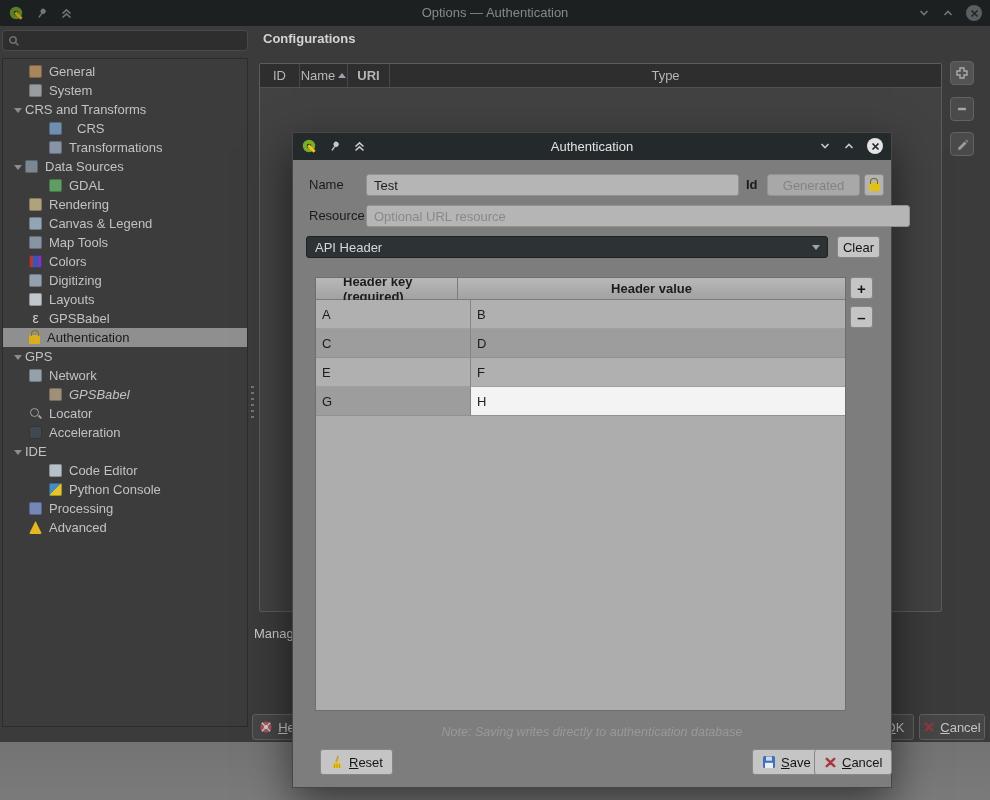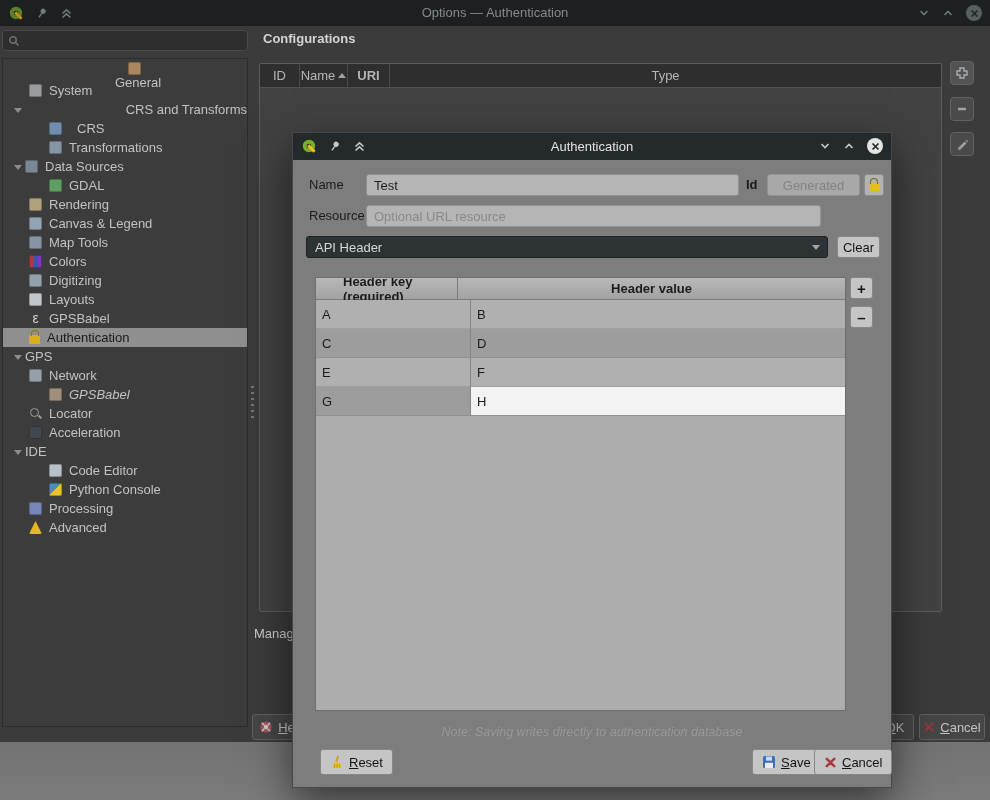--- a/index.html
+++ b/index.html
@@ -149,29 +149,29 @@
       <span style="margin-right:5px;display:flex">
         <svg width="12" height="12" viewBox="0 0 12 12" fill="none" stroke="#6e6e6e" stroke-width="1.6">
             <circle cx="5" cy="5" r="3.2"></circle>
             <path d="M7.6 7.6 L10.5 10.5"></path>
           </svg>
       </span>
       <input type="text" placeholder="" style="">
     </div>
 
     <div class="tree">
-        <div class="trow" style="padding-left: 26px; flex-direction: column;">
+        <div class="trow" style="padding-left: 26px;">
           <span class="ti" style="background: rgb(169, 134, 93);"></span>
           <span>General</span>
         </div>
         <div class="trow" style="padding-left: 26px;">
           <span class="ti" style="background: rgb(154, 157, 159);"></span>
           <span>System</span>
         </div>
-        <div class="trow" style="padding-left: 8px; justify-content: space-between;">
+        <div class="trow" style="padding-left: 8px;">
           <span class="arrow"></span>
           <span>CRS and Transforms</span>
         </div>
         <div class="trow" style="padding-left: 46px; gap: 8px;">
           <span class="ti" style="background: rgb(111, 143, 176);"></span>
           <span>CRS</span>
         </div>
         <div class="trow" style="padding-left: 46px;">
           <span class="ti" style="background: rgb(135, 148, 166);"></span>
           <span>Transformations</span>
@@ -368,21 +368,21 @@
 
       <div class="dlabel" style="left:16px;top:14px">Name</div>
       <input class="fld" style="left: 73px; top: 14px; width: 373px;" type="text" value="Test">
       <div class="dlabel" style="left:453px;top:14px;font-weight:700">Id</div>
       <input class="fld disabled" style="left: 474px; top: 14px; width: 93px;" type="text" disabled="" value="Generated">
       <div class="lockbtn" style="left:571px;top:14px">
         <span class="locky"></span>
       </div>
 
       <div class="dlabel" style="left:16px;top:45px">Resource</div>
-      <input class="fld" style="left: 73px; top: 45px; width: 455px;" type="text" placeholder="Optional URL resource">
+      <input class="fld" style="left: 73px; top: 45px; width: 544px;" type="text" placeholder="Optional URL resource">
 
       <div class="select">
         <span>API Header</span>
         <span class="arr"></span>
       </div>
       <div class="litebtn clearbtn">
         <span>Clear</span>
       </div>
 
       <div class="hdr-table">

